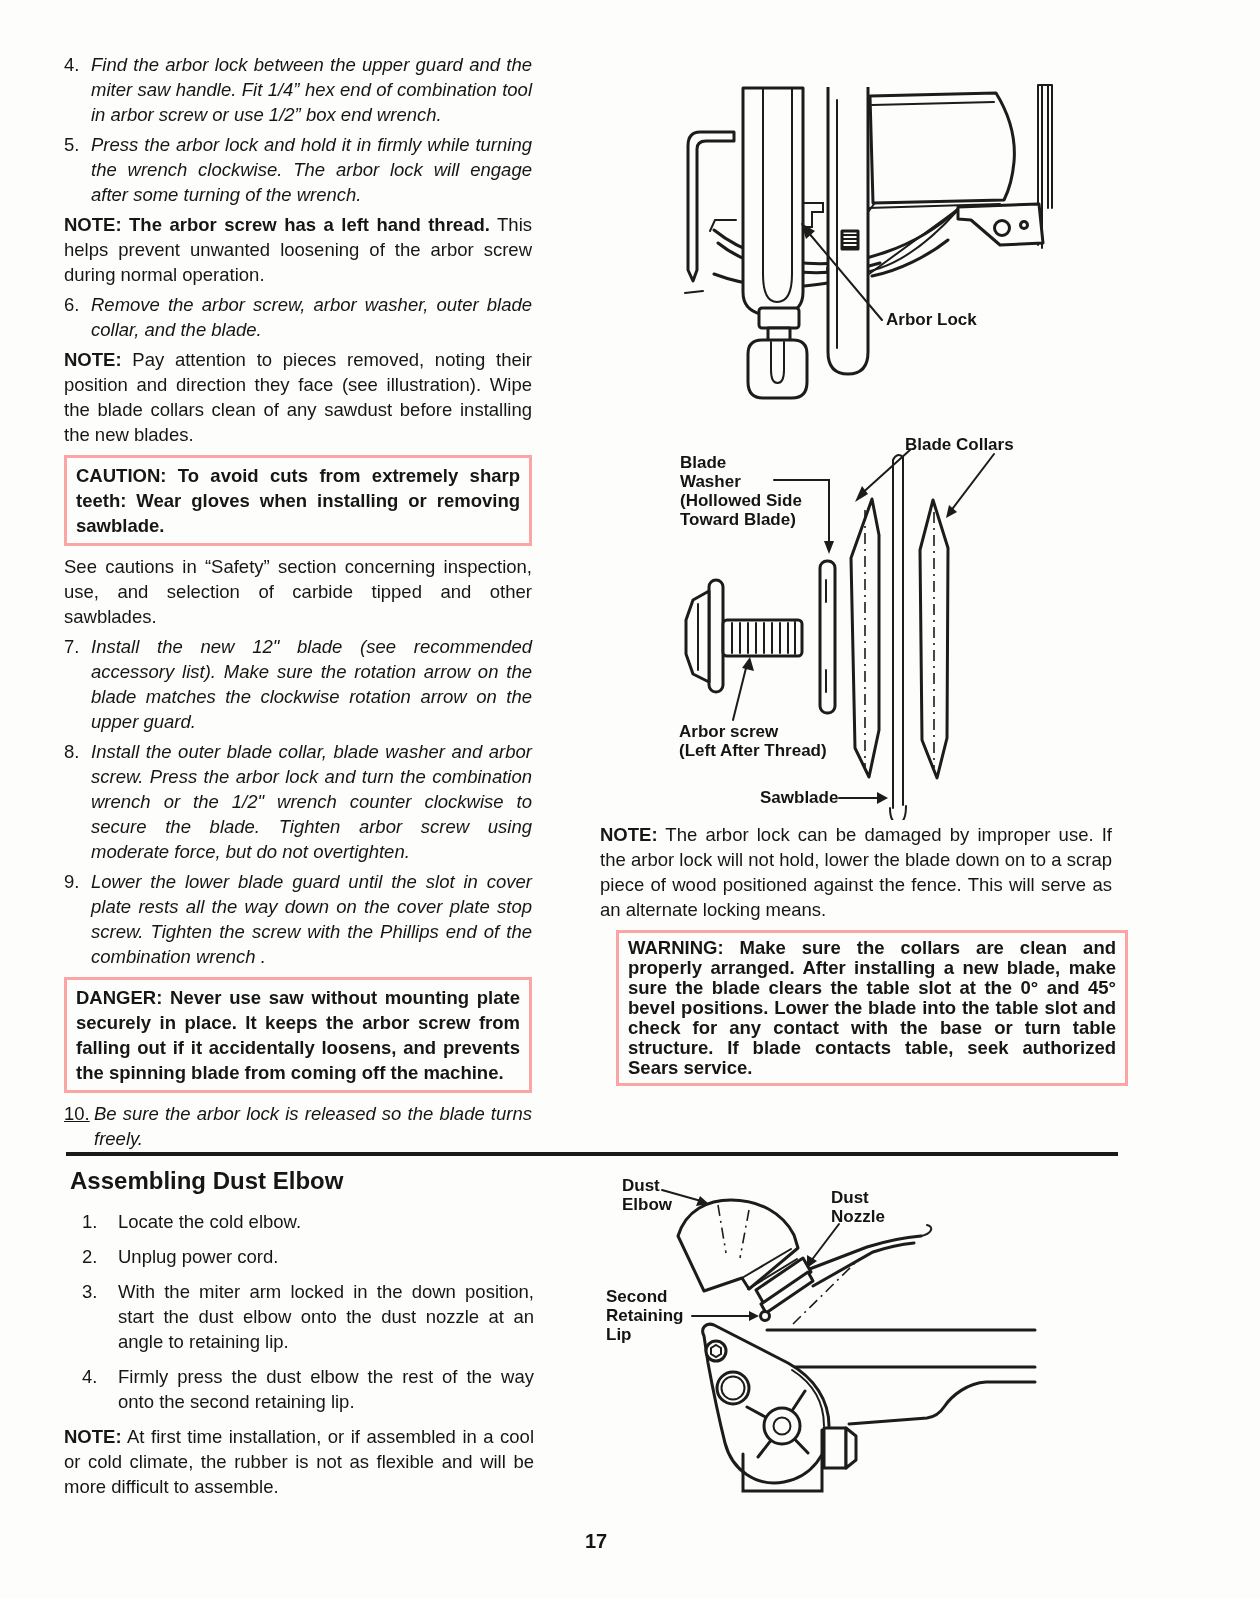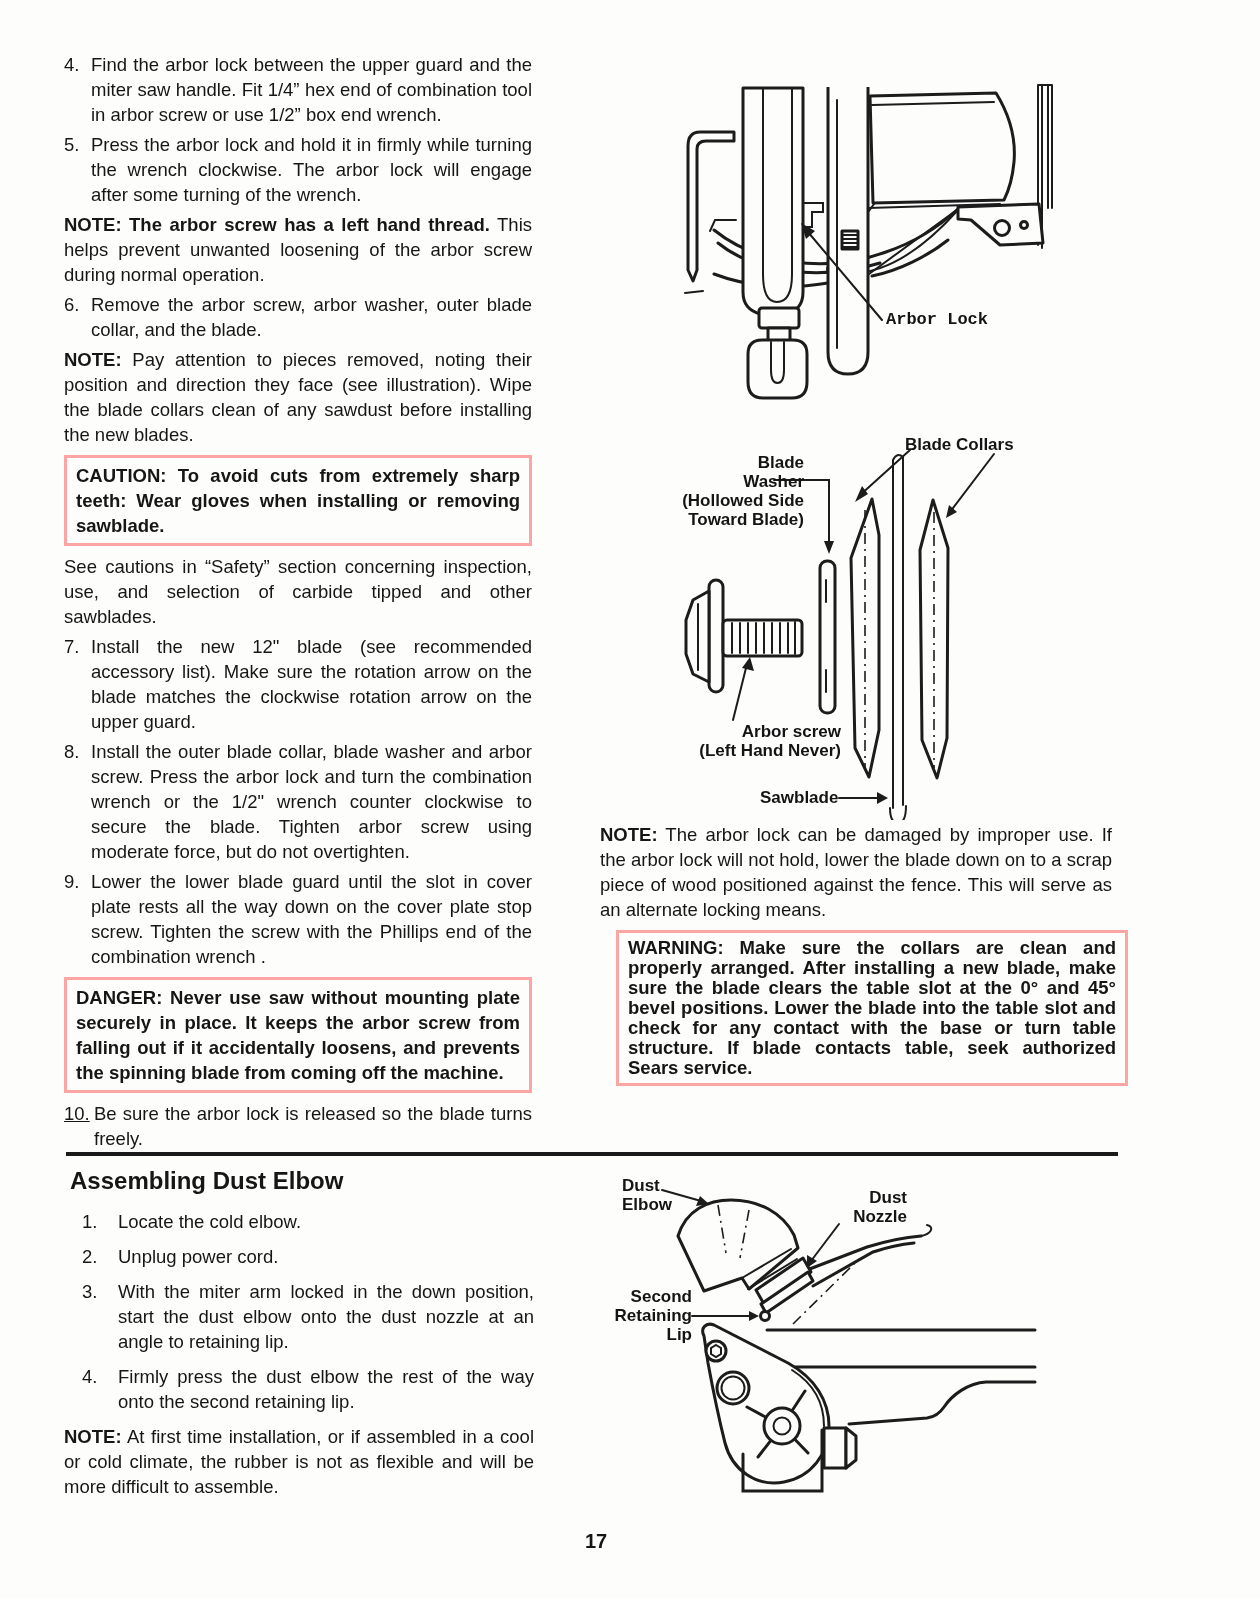--- a/index.html
+++ b/index.html
@@ -13,43 +13,43 @@
   }
   
   .col-left-top{position:absolute;left:64px;top:52px;width:468px;}
   .col-right-top{position:absolute;left:596px;top:52px;width:648px;}
   .col-left-bottom{position:absolute;left:64px;top:1168px;width:470px;}
   .col-right-bottom{position:absolute;left:596px;top:1160px;width:650px;height:352px;}
 
   .bodytext{font-size:18.5px;line-height:25px;}
   .step{display:flex;margin:0 0 5px 0;}
   .step .num{flex:none;width:27px;}
-  .step .txt{flex:1;text-align:justify;}
+  .step .txt{flex:1;text-align:justify;font-style:italic;}
   .step10 .num{width:30px;text-decoration:underline;}
   .note{margin:4px 0 5px 0;text-align:justify;}
   .note b{font-weight:bold;}
   .alertbox{
     border:3px solid #fca5a5;
     padding:5px 9px;margin:8px 0 8px 0;
     font-weight:bold;text-align:justify;
   }
   .col-right-top .note{width:512px;margin:2px 0 6px 4px;}
   .col-right-top .alertbox{width:488px;margin-left:20px;line-height:20px;}
 
   
   .fig{position:relative;}
   .fig svg{position:absolute;left:0;top:0;}
-  .fig1{width:648px;height:378px;font-family:Liberation Mono, monospace;}
+  .fig1{width:648px;height:378px;}
   .fig2{width:648px;height:390px;}
   .fig3{width:650px;height:352px;}
   .figlabel{
     position:absolute;font-weight:bold;font-size:17px;line-height:19px;
     white-space:nowrap;color:#141414;
   }
-  .figlabel.center{text-align:right;}
+  .figlabel.center{text-align:left;}
 
   
   .divider{position:absolute;left:66px;top:1152px;width:1052px;height:4px;background:#1a1a1a;}
   .section-heading{font-size:24px;font-weight:bold;margin:0 0 16px 6px;}
   .dust-step{display:flex;margin:0 0 10px 18px;}
   .dust-step .num{flex:none;width:36px;}
   .dust-step .txt{flex:1;text-align:justify;}
 
   .page-number{
     position:absolute;left:566px;top:1530px;width:60px;
@@ -205,21 +205,21 @@
       </svg>
       <div class="figlabel center" style="left:84px;top:23px;width:124px;">
         <div>Blade</div>
         <div>Washer</div>
         <div>(Hollowed Side</div>
         <div>Toward Blade)</div>
       </div>
       <div class="figlabel" style="left:309px;top:5px;">Blade Collars</div>
       <div class="figlabel center" style="left:83px;top:292px;width:162px;">
         <div>Arbor screw</div>
-        <div>(Left Hand Never)</div>
+        <div>(Left After Thread)</div>
       </div>
       <div class="figlabel" style="left:164px;top:358px;">Sawblade</div>
     </div>
 
     <p class="note"><b>NOTE:</b><span> The arbor lock can be damaged by improper use. If the arbor lock will not hold, lower the blade down on to a scrap piece of wood positioned against the fence. This will serve as an alternate locking means.</span></p>
 
     <div class="alertbox">
       <span>WARNING: Make sure the collars are clean and properly arranged. After installing a new blade, make sure the blade clears the table slot at the 0° and 45° bevel positions. Lower the blade into the table slot and check for any contact with the base or turn table structure. If blade contacts table, seek authorized Sears service.</span>
     </div>
   </div>

